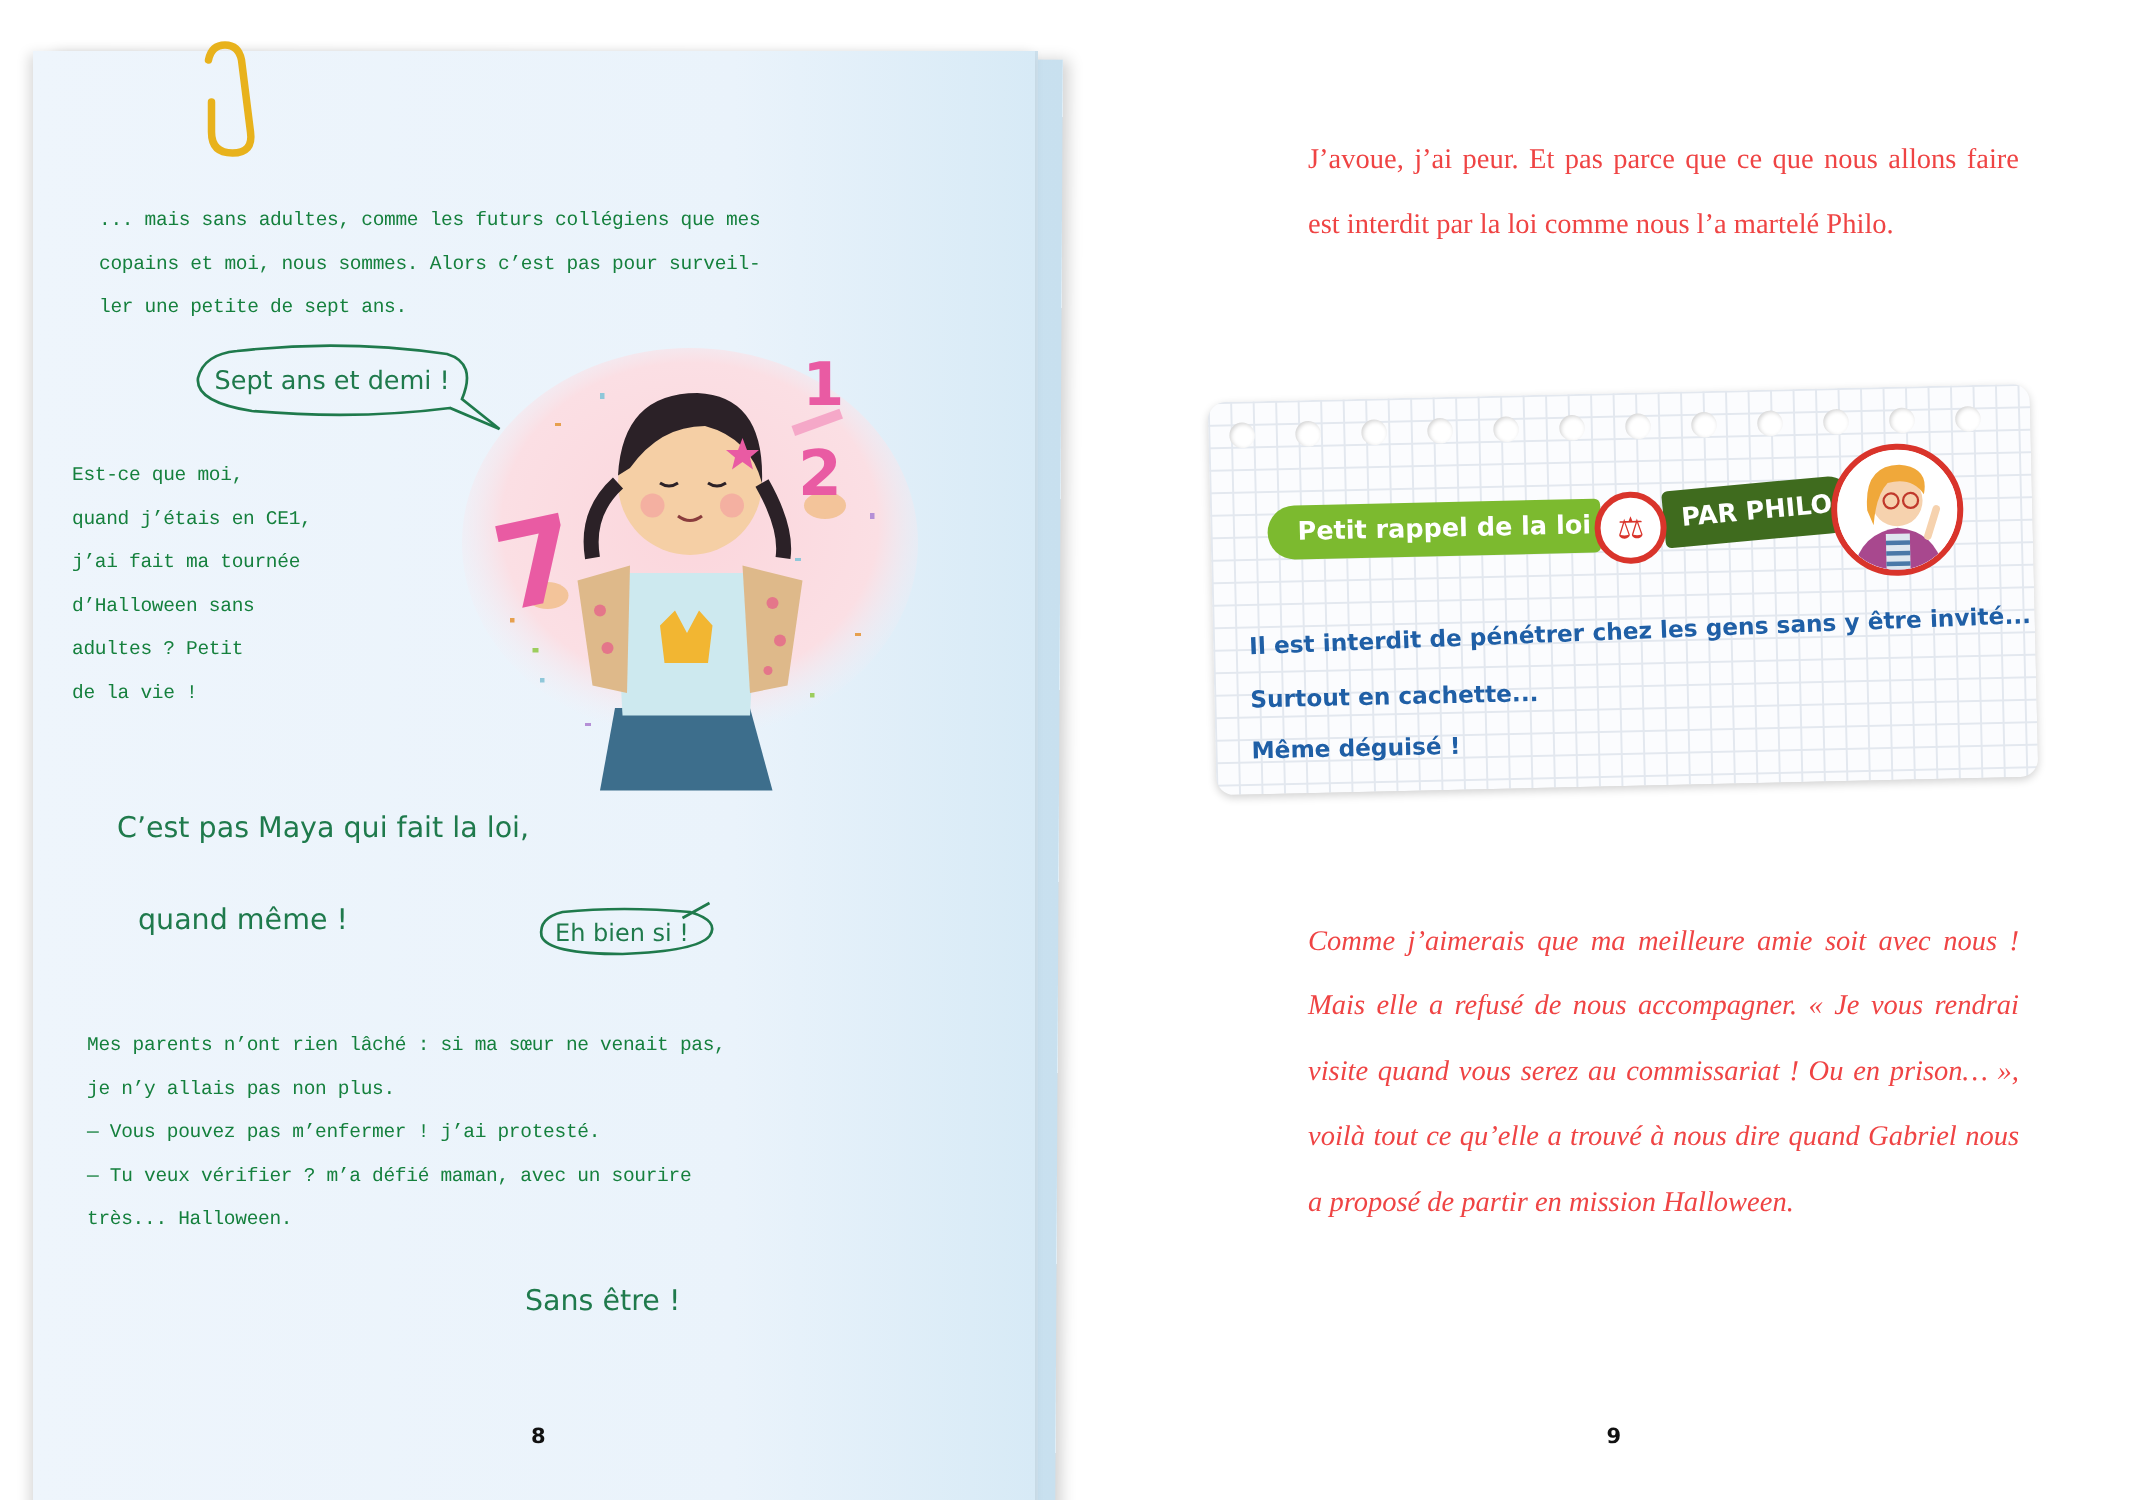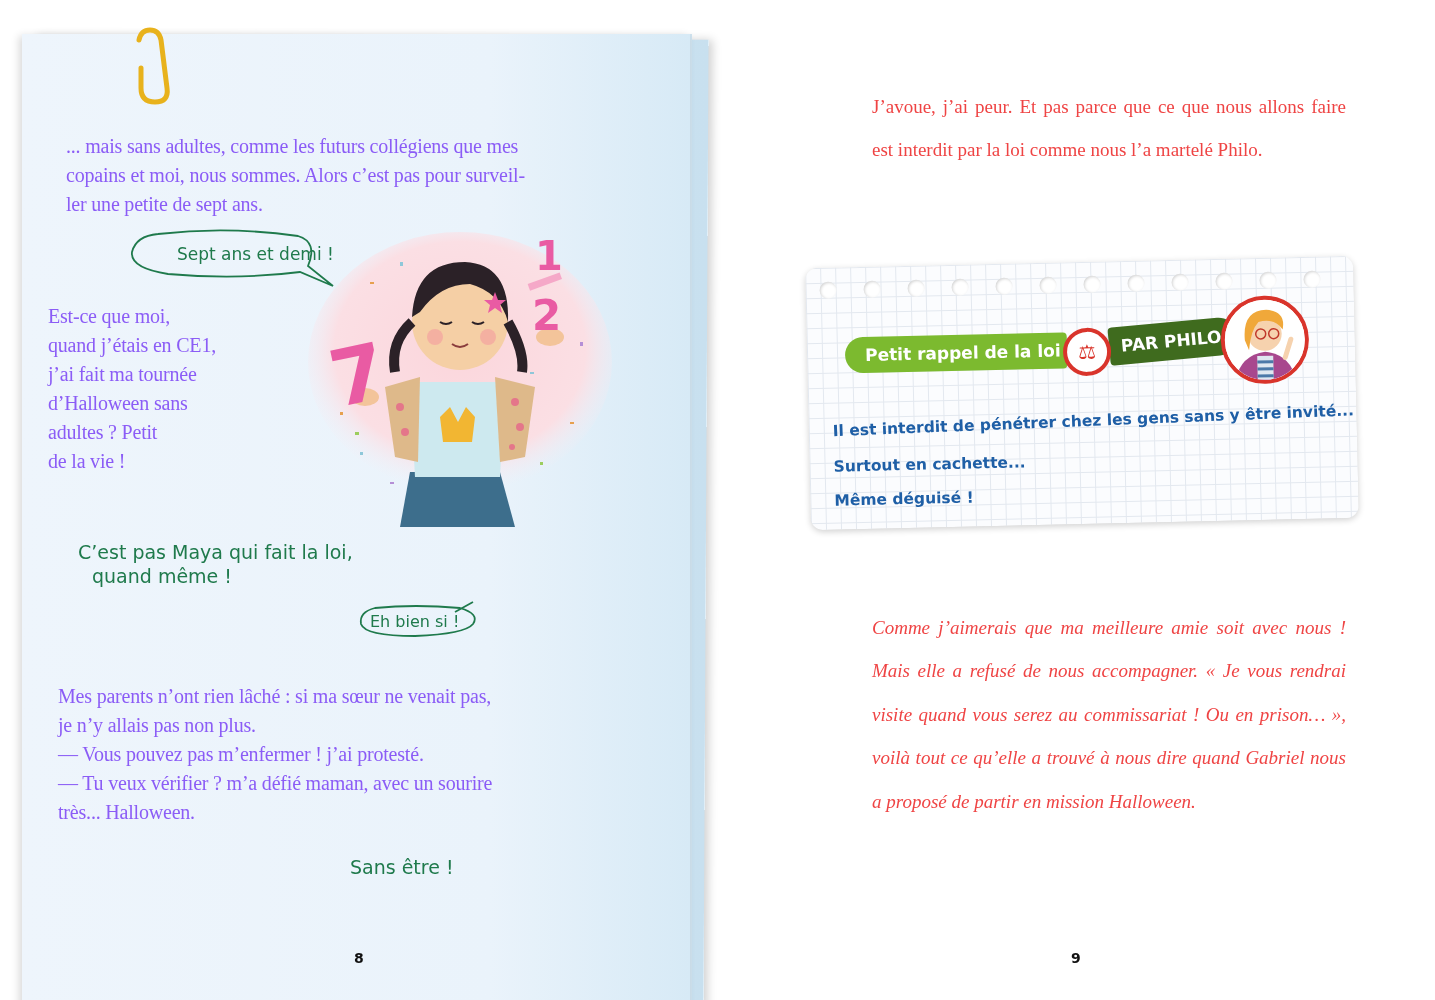--- a/index.html
+++ b/index.html
@@ -15,22 +15,22 @@
     box-shadow: 4px 0 10px rgba(0,0,0,0.18);
     transform: rotate(0.3deg);
   }
   .sheet {
     position: absolute; left: 22px; top: 34px; width: 668px; height: 980px;
     background: linear-gradient(90deg, #eef5fc 0%, #eaf3fb 70%, #d7eaf6 100%);
     box-shadow: -3px 2px 8px rgba(0,0,0,0.15), 2px 0 0 #cfe2ee;
   }
   .paperclip { position: absolute; left: 133px; top: 26px; }
   .serif-left {
-    position: absolute; font-family: Liberation Serif, serif; color: #8b5cf6;
-    font-size: 20px; line-height: 29px; letter-spacing: -0.2px;
+    position: absolute; font-family: Liberation Mono, monospace; color: #15803d;
+    font-size: 13px; line-height: 29px; letter-spacing: -0.2px;
   }
   .hand {
     position: absolute; font-family: "DejaVu Sans", sans-serif; color: #1f7a4c;
     font-size: 18px; line-height: 24px;
   }
   .bubble-svg { position: absolute; }
   .illustration { position: absolute; left: 300px; top: 222px; }
   .page-num {
     position: absolute; font-family: "DejaVu Sans", sans-serif; font-weight: bold;
     font-size: 14px; color: #111;
@@ -97,21 +97,21 @@
 
 <div class="serif-left" style="left:66px; top:132px; width:560px;">
   <div>... mais sans adultes, comme les futurs collégiens que mes</div>
   <div>copains et moi, nous sommes. Alors c’est pas pour surveil-</div>
   <div>ler une petite de sept ans.</div>
 </div>
 
 <svg class="bubble-svg" style="left:128px; top:228px;" width="210" height="64" viewBox="0 0 210 64">
   <path d="M30 6 Q100 -2 170 8 Q190 14 180 38 L205 58 L172 44 Q110 52 40 46 Q2 40 4 24 Q8 8 30 6 Z" fill="none" stroke="#1f7a4c" stroke-width="1.8"></path>
 </svg>
-<div class="hand" style="left:143px; top:242px; font-size:17px;margin-left:34px;">Sept ans et demi !</div>
+<div class="hand" style="left:143px; top:242px; font-size:17px;">Sept ans et demi !</div>
 
 <div class="serif-left" style="left:48px; top:302px; line-height:29px;">
   <div>Est-ce que moi,</div>
   <div>quand j’étais en CE1,</div>
   <div>j’ai fait ma tournée</div>
   <div>d’Halloween sans</div>
   <div>adultes ? Petit</div>
   <div>de la vie !</div>
 </div>
 
@@ -177,21 +177,21 @@
 
   <text x="30" y="180" font-family="DejaVu Sans, sans-serif" font-weight="bold" font-size="78" fill="#e95ba3" transform="rotate(-12 60 150)">7</text>
 
   <text x="235" y="48" font-family="DejaVu Sans, sans-serif" font-weight="bold" font-size="40" fill="#e95ba3">1</text>
   <rect x="228" y="56" width="34" height="7" fill="#f5a8c8" transform="rotate(-20 245 60)"></rect>
   <text x="232" y="108" font-family="DejaVu Sans, sans-serif" font-weight="bold" font-size="42" fill="#e95ba3">2</text>
 </svg>
 
 <div class="hand" style="left:78px; top:540px; font-size:19px;">
   <div>C’est pas Maya qui fait la loi,</div>
-  <div style="padding-left:14px;">quand même !</div>
+  <div style="padding-left:14px;margin-top:37px;">quand même !</div>
 </div>
 
 <svg class="bubble-svg" style="left:355px; top:600px;" width="130" height="42" viewBox="0 0 130 42">
   <path d="M20 8 Q60 4 105 8 Q125 14 118 24 Q110 34 60 36 Q10 36 6 24 Q4 12 20 8 Z M100 12 L118 2" fill="none" stroke="#1f7a4c" stroke-width="1.8"></path>
 </svg>
 <div class="hand" style="left:370px; top:610px; font-size:16px;">Eh bien si !</div>
 
 <div class="serif-left" style="left:58px; top:682px; width:570px;">
   <div>Mes parents n’ont rien lâché : si ma sœur ne venait pas,</div>
   <div>je n’y allais pas non plus.</div>

